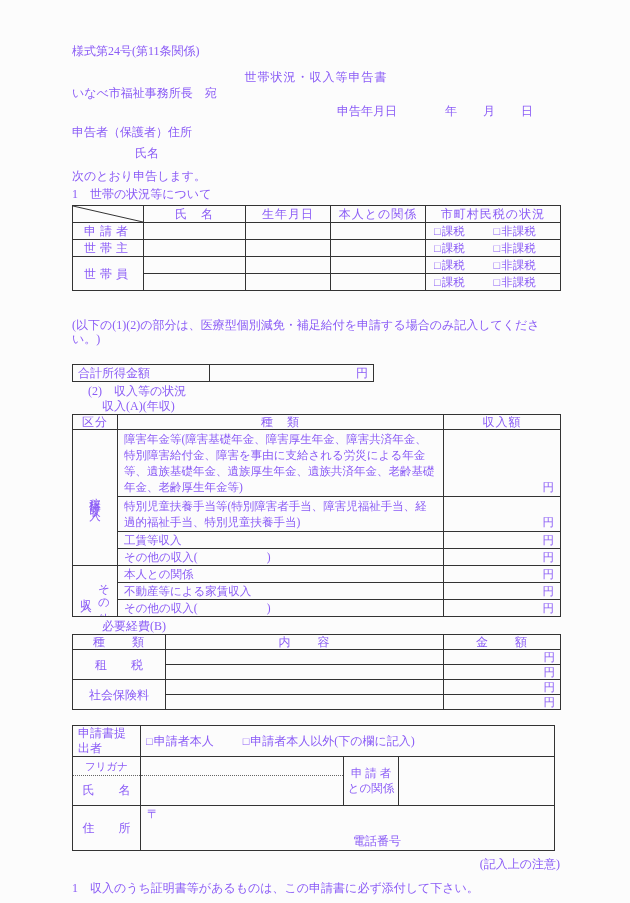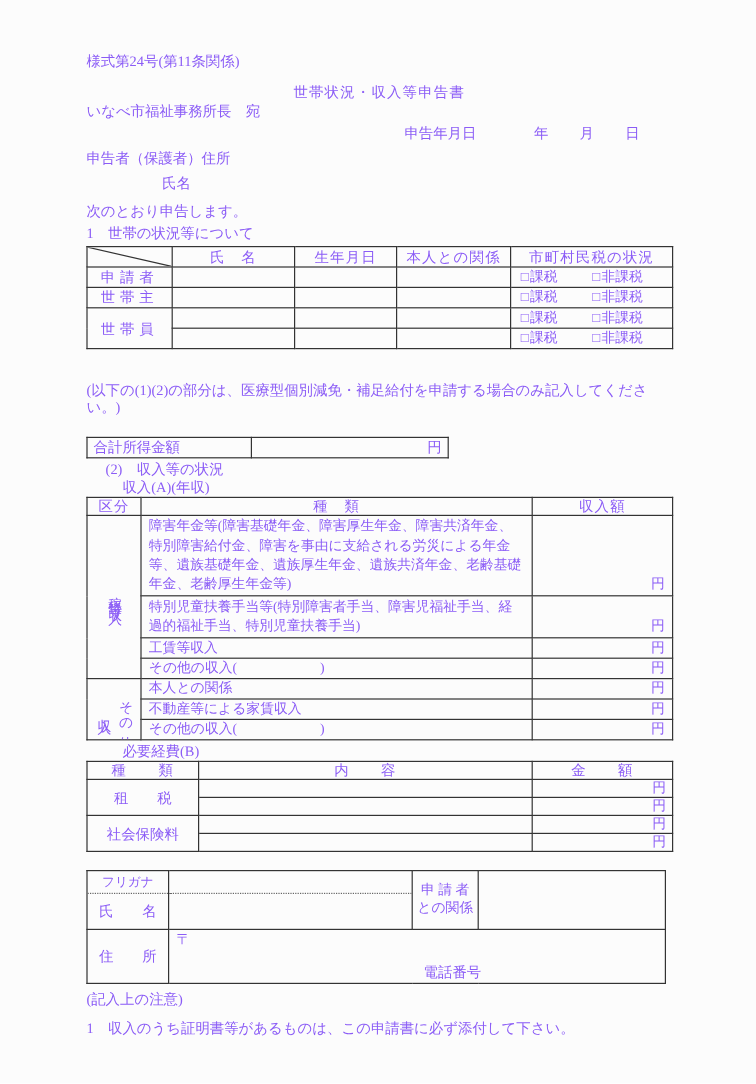--- a/index.html
+++ b/index.html
@@ -254,20 +254,27 @@
 
   <table class="tc" style="margin-top:14px;">
     <colgroup>
         <col style="width:68px">
         <col style="width:203px">
         <col style="width:55px">
         <col style="width:156px">
       </colgroup>
     <tbody>
     <tr>
+      <td>申請書提出者</td>
+      <td colspan="3">
+        <span class="cbg"><span class="cb">□</span><span>申請者本人</span></span>
+        <span class="cbg"><span class="cb">□</span><span>申請者本人以外(下の欄に記入)</span></span>
+      </td>
+    </tr>
+    <tr>
       <td class="stack">
         <div class="furi">フリガナ</div>
         <div class="fname">氏　　名</div>
       </td>
       <td class="stack">
         <div class="furi-blank"></div>
         <div class="fblank"></div>
       </td>
       <td class="relcell">
         <div>申 請 者</div>
@@ -280,16 +287,16 @@
       <td class="addrcell" colspan="3">
         <div class="addr-inner">
           <div class="postal"><span>〒</span></div>
           <div class="phone-line"><span>電話番号</span></div>
         </div>
       </td>
     </tr>
     </tbody>
   </table>
 
-  <div class="notes-heading tline" style="margin-top:6px;">(記入上の注意)</div>
+  <div class="notes-heading tline" style="margin-top:6px;text-align:right;">(記入上の注意)</div>
   <div class="note-item">1　収入のうち証明書等があるものは、この申請書に必ず添付して下さい。</div>
 
 </div>
 
 </body></html>

